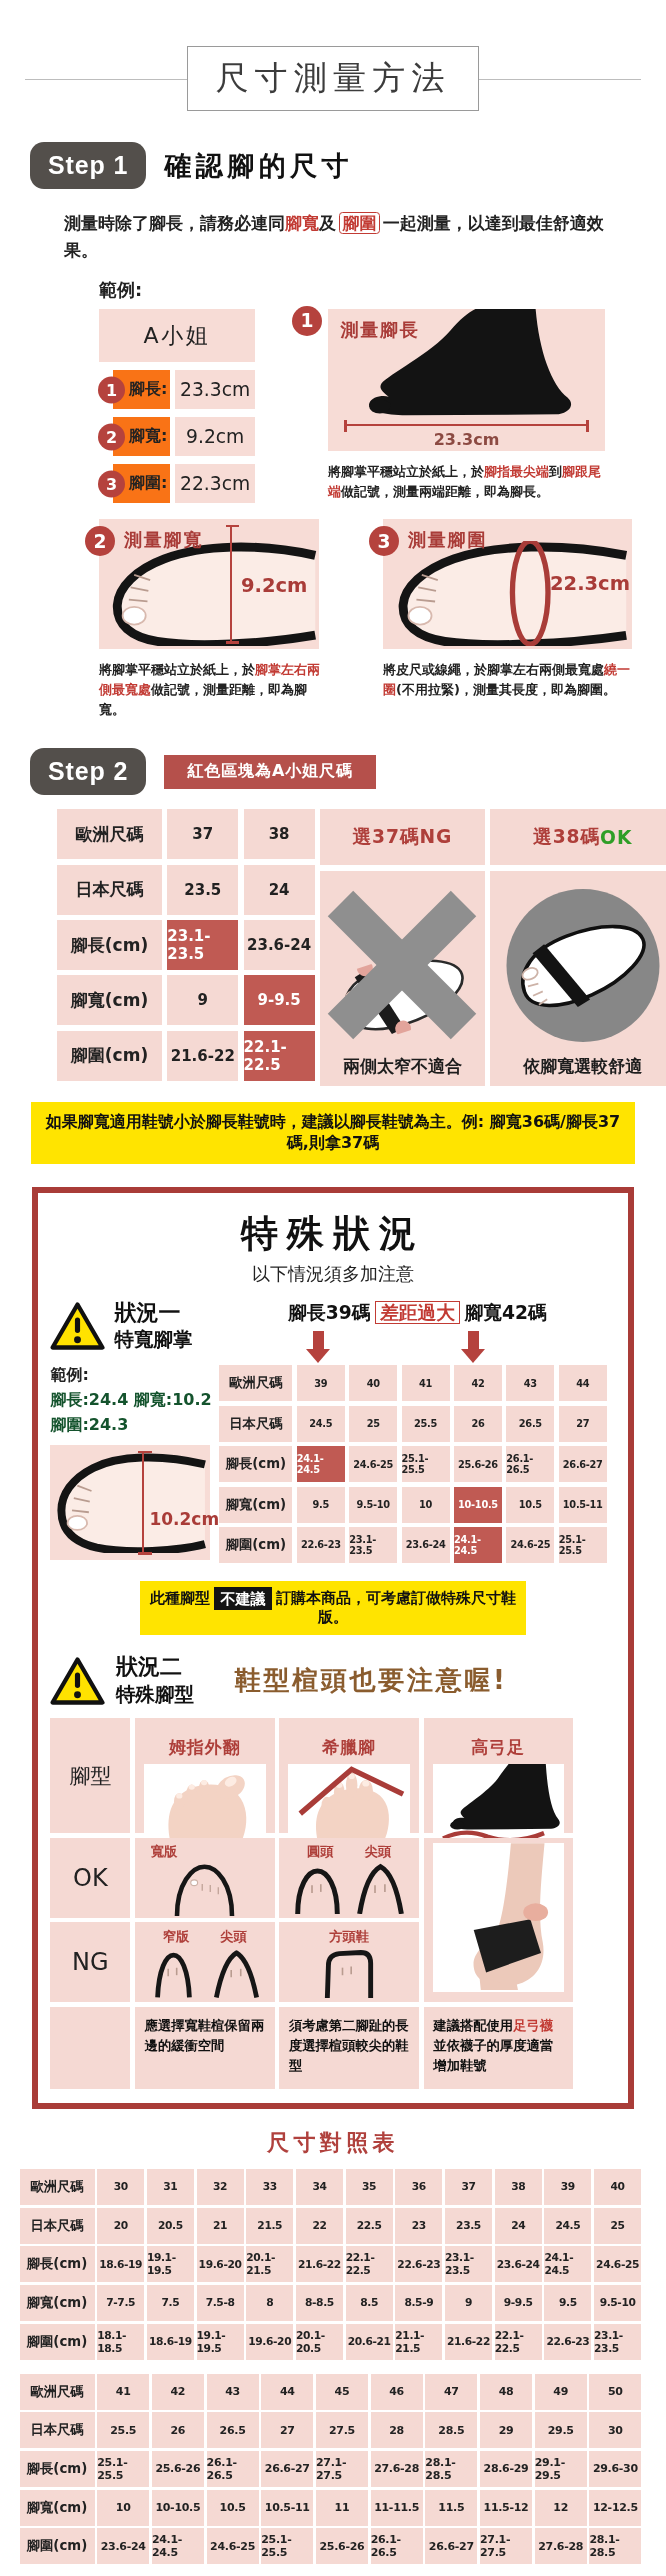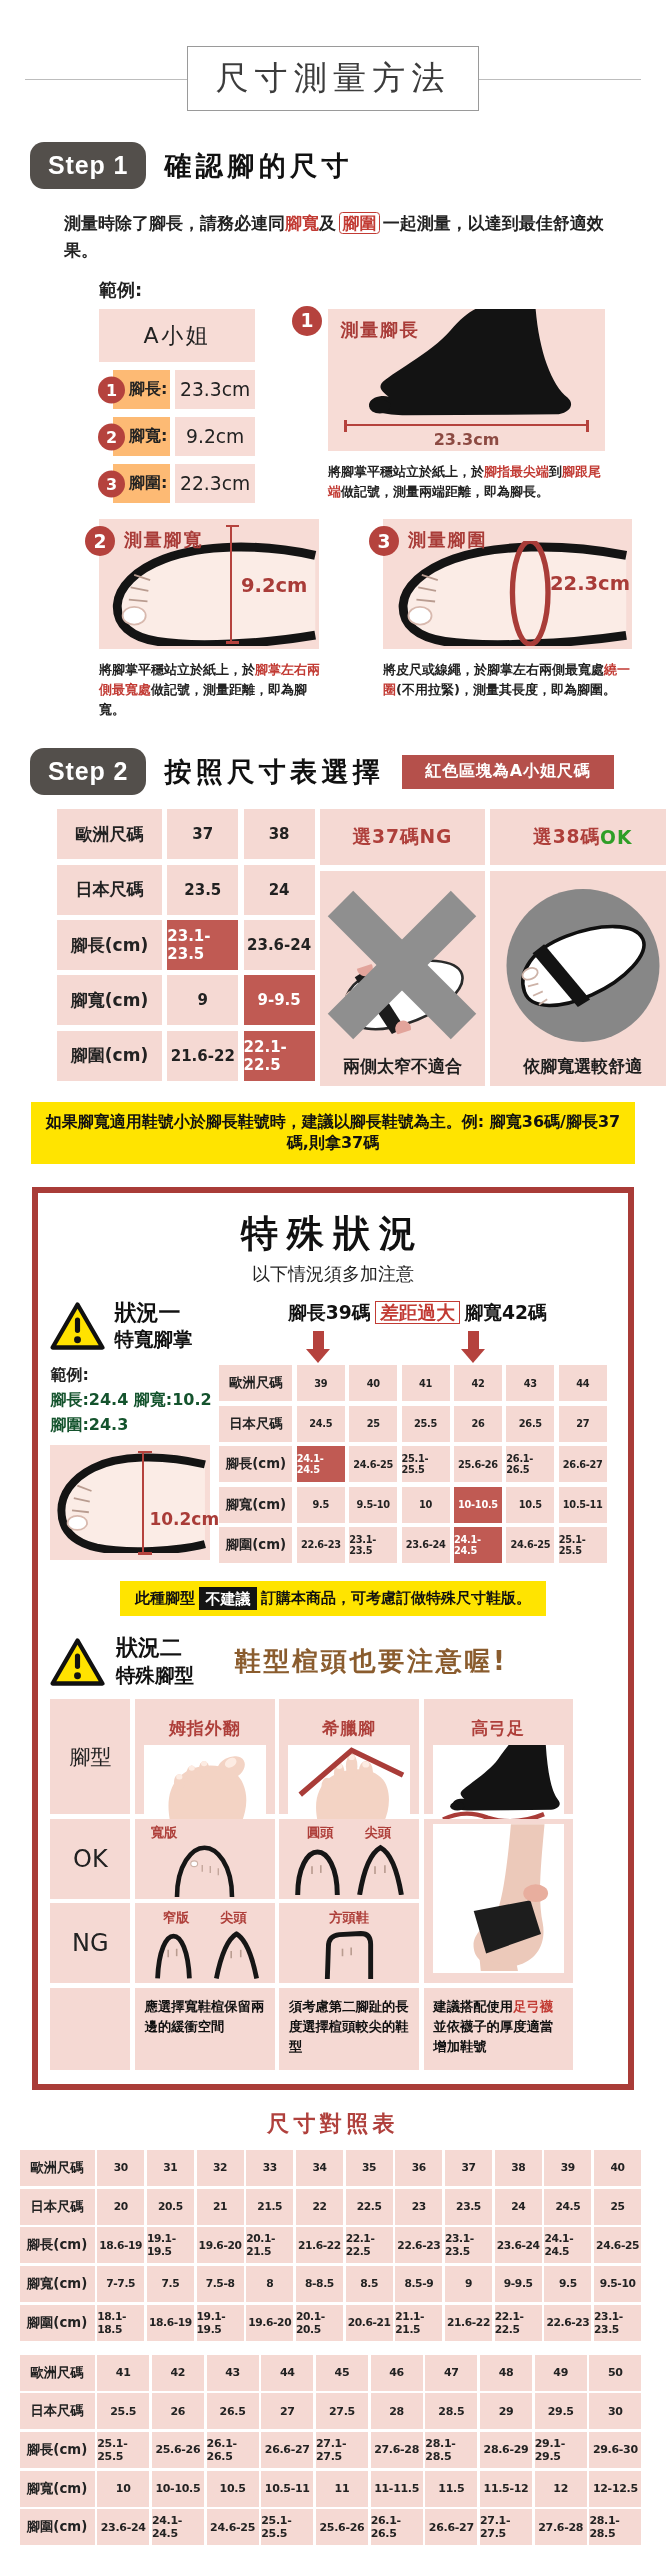--- a/index.html
+++ b/index.html
@@ -26,21 +26,21 @@
   .t-green { color:#2f9e27; }
 
   .ex-label { margin:14px 0 7px 99px; font-size:18px; font-weight:bold; }
 
   
   .row1 { display:flex; margin-left:99px; }
   .ex-card { width:156px; }
   .ex-card .hd { background:#f7dcd6; text-align:center; font-size:22px; letter-spacing:2.7px; padding:11.5px 0; color:#222; }
   .ex-card .r { display:flex; margin-top:8px; position:relative; padding-left:14px; }
   .ex-card .num { position:absolute; left:-0.9px; top:50%; transform:translateY(-50%); width:27px; height:27px; border-radius:50%; background:#b5423d; color:#fff; font-weight:bold; font-size:16px; display:flex; align-items:center; justify-content:center; z-index:2; }
-  .ex-card .lc { background:#fdba74; width:57px; padding:9px 0 9px 16px; font-size:16px; font-weight:bold; }
+  .ex-card .lc { background:#f97316; width:57px; padding:9px 0 9px 16px; font-size:16px; font-weight:bold; }
   .ex-card .vc { background:#f7dcd6; flex:1; margin-left:5.3px; display:flex; align-items:center; justify-content:center; font-size:18.7px; }
 
   .m1-wrap { margin-left:73px; width:277px; }
   .mbox { background:#f7dcd6; position:relative; }
   .bignum { position:absolute; left:-36px; top:-3.6px; width:30px; height:30px; border-radius:50%; background:#b5423d; color:#fff; font-size:18.7px; font-weight:bold; display:flex; align-items:center; justify-content:center; }
   .mtitle { position:absolute; left:12.4px; top:9px; color:#a93c38; font-size:18px; font-weight:bold; letter-spacing:1.8px; z-index:2; }
   .mbox1 { width:277px; height:142px; }
   .mline { position:absolute; left:16px; right:16px; bottom:25px; border-top:2.7px solid #b5423d; }
   .mline:before,.mline:after { content:''; position:absolute; top:-6.2px; width:2.7px; height:11.5px; background:#b5423d; }
   .mline:before { left:0; } .mline:after { right:0; }
@@ -96,21 +96,21 @@
   .c1right { flex:1; position:relative; padding-top:1.8px; }
   .c1head { text-align:center; font-size:18.7px; font-weight:bold; color:#111; }
   .c1tbl { margin-top:39px; }
   .c1tbl .trow { gap:4.4px; margin-bottom:4.4px; }
   .c1tbl .tlabel { width:73px; height:36px; font-size:13.3px; }
   .c1tbl .tcell { width:48px; height:36px; font-size:9.8px; font-weight:bold; letter-spacing:-0.3px; }
   .blockarrow { position:absolute; width:25px; height:32px; }
   .blockarrow .shaft { position:absolute; left:7px; top:0; width:10.7px; height:18px; background:#b5423d; }
   .blockarrow .head { position:absolute; left:0; top:18px; width:0; height:0; border-left:12.4px solid transparent; border-right:12.4px solid transparent; border-top:14px solid #b5423d; }
 
-  .ynote2 { margin:14px auto 0; width:426px; background:#ffe400; padding:8px 5.3px; font-size:15px; font-weight:bold; text-align:center; color:#111; }
+  .ynote2 { margin:14px auto 0; width:386px; background:#ffe400; padding:8px 5.3px; font-size:15px; font-weight:bold; text-align:center; color:#111; }
 
   .case2head { display:flex; align-items:center; gap:10.7px; margin-top:18px; }
   .c2title { color:#8a5c2e; font-size:26px; font-weight:bold; letter-spacing:2.7px; margin-left:30px; }
   .c2tbl { display:grid; grid-template-columns:80px 140px 140px 149px; grid-template-rows:115px 80px 80px 82px; gap:4.4px; margin-top:10.7px; }
   .c2cell { background:#f5d9d3; position:relative; }
   .c2lab { display:flex; align-items:center; justify-content:center; font-size:21px; color:#222; }
   .chead { color:#ae3f3a; font-weight:bold; font-size:17px; text-align:center; padding-top:18px; letter-spacing:0.9px; }
   .cimg { background:#fff; margin:4.4px 9px 8px; height:78px; position:relative; overflow:hidden; }
   .legbox { background:#fff; margin:5.3px 9px; height:149px; position:relative; overflow:hidden; }
   .span2 { grid-row:span 2; }
@@ -212,21 +212,20 @@
           <ellipse cx="160" cy="58" rx="20" ry="58" fill="none" stroke="#a93c38" stroke-width="6"></ellipse>
         </svg>
         <div class="mval2" style="left:167px;top:53px;">22.3cm</div>
       </div>
       <div class="mcap"><span>將皮尺或線繩，於腳掌左右兩側最寬處</span><span class="t-red">繞一圈</span><span>(不用拉緊)，測量其長度，即為腳圍。</span></div>
     </div>
   </div>
 
   <div class="step-row">
     <div class="step-badge">Step 2</div>
-    <div class="step-title">按照尺寸表選擇</div>
     <div class="pill">紅色區塊為A小姐尺碼</div>
   </div>
 
   <div class="s2wrap">
     <div class="s2tbl">
         <div class="trow">
           <div class="tlabel">歐洲尺碼</div>
           <div class="tcell">37</div>
           <div class="tcell">38</div>
         </div>

